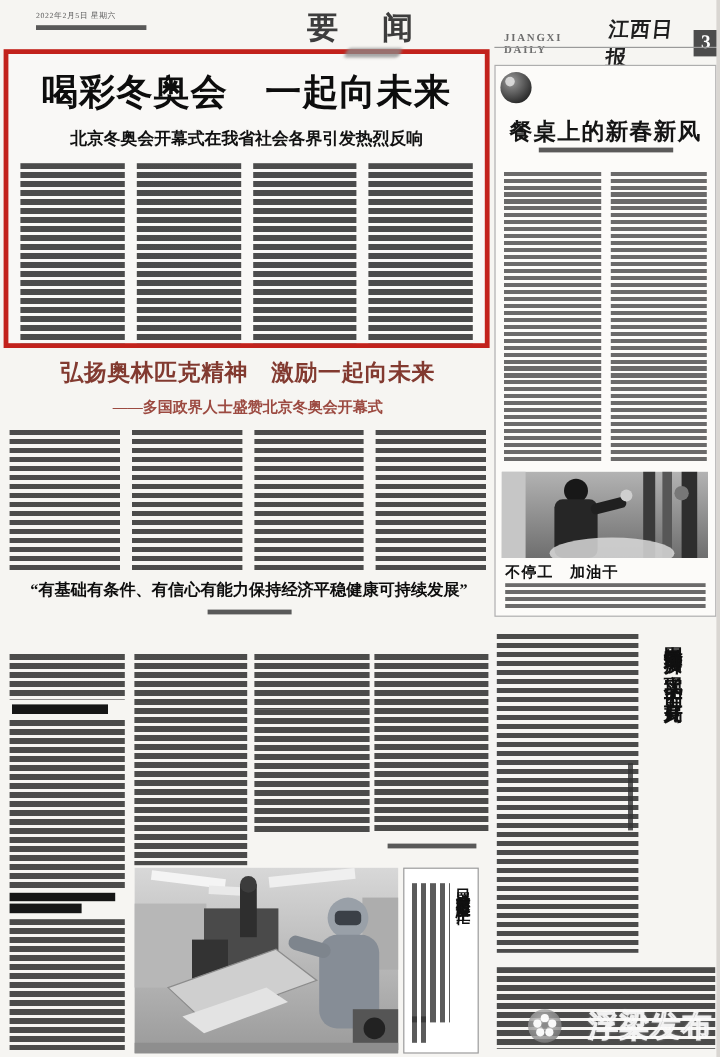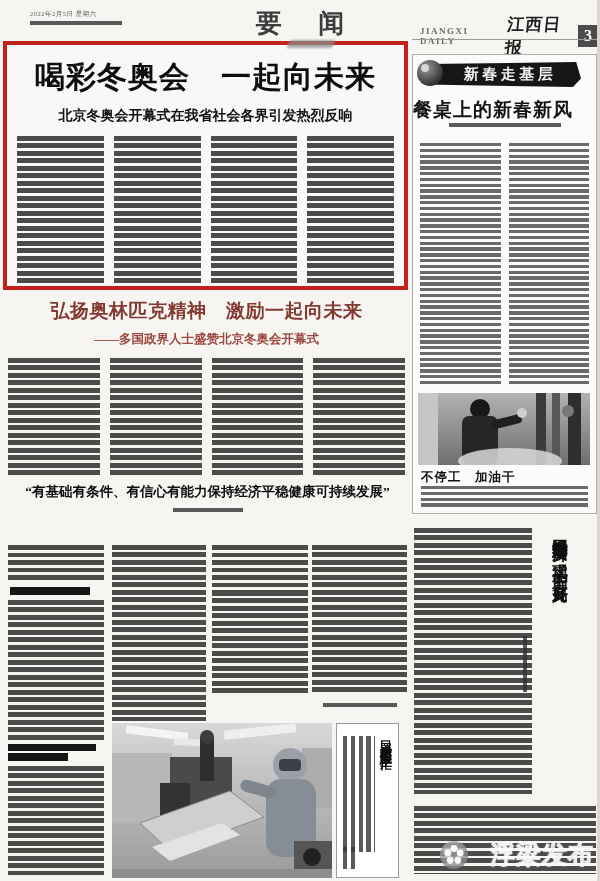--- a/index.html
+++ b/index.html
@@ -70,21 +70,21 @@
   .crosshead{font-size:11.5px;font-weight:900;color:#0a0a0a;text-align:center;letter-spacing:.5px;margin:5px 0;}
 
   
   .nybox{left:412px;top:54px;width:183px;height:458px;border:1px solid #aeaeae;background:#fcfbf9;}
   .banner{
     position:absolute;left:8px;top:7px;width:160px;height:25px;background:#161616;
     clip-path:polygon(0 38%,3% 8%,97% 0,100% 66%,95% 100%,2% 90%);
     color:#f4f4f4;font-weight:900;font-size:15px;letter-spacing:3.5px;
     line-height:25px;text-align:center;padding-left:18px;box-sizing:border-box;
   }
-  .ny-head{position:absolute;left:0;top:42px;width:100%;text-align:left;font-size:19px;font-weight:900;color:#141414;letter-spacing:1px;}
+  .ny-head{position:absolute;left:0;top:42px;width:100%;text-align:center;font-size:19px;font-weight:900;color:#141414;letter-spacing:1px;}
   .caption-title{font-size:12.5px;font-weight:700;color:#111;letter-spacing:1px;}
 
   
   .vhead{
     writing-mode:vertical-rl;font-size:15.5px;font-weight:900;color:#101010;
     letter-spacing:1px;height:272px;overflow:hidden;line-height:20px;
   }
   .vcaption-title{
     writing-mode:vertical-rl;font-size:12px;font-weight:900;color:#101010;letter-spacing:1.5px;
   }
@@ -197,23 +197,20 @@
   </div>
 
   <div class="abs" style="left:328px;top:240px;width:61px;height:153px;border:1px solid #9a9a9a;background:#fff;">
     <div class="abs vcaption-title" style="right:4px;top:8px;height:140px;">口罩滤材及医用口罩生产忙</div>
     <div class="abs gv" style="left:6px;top:12px;width:32px;height:116px;"></div>
     <div class="abs gv" style="left:6px;bottom:8px;width:14px;height:22px;"></div>
   </div>
 </div>
 
 <div class="abs nybox">
-  <div class="banner">
-    <span>新春走基层</span>
-  </div>
   <svg class="abs" style="left:0px;top:0px;" width="34" height="34" viewBox="0 0 34 34">
     <defs>
       <radialGradient id="em" cx=".35" cy=".3" r=".9">
         <stop offset="0" stop-color="#9a9a9a"></stop>
           <stop offset="1" stop-color="#101010"></stop>
       </radialGradient>
     </defs>
     <circle cx="17" cy="18" r="13" fill="url(#em)"></circle>
     <circle cx="12" cy="13" r="4" fill="#e8e8e8" opacity=".8"></circle>
   </svg>

